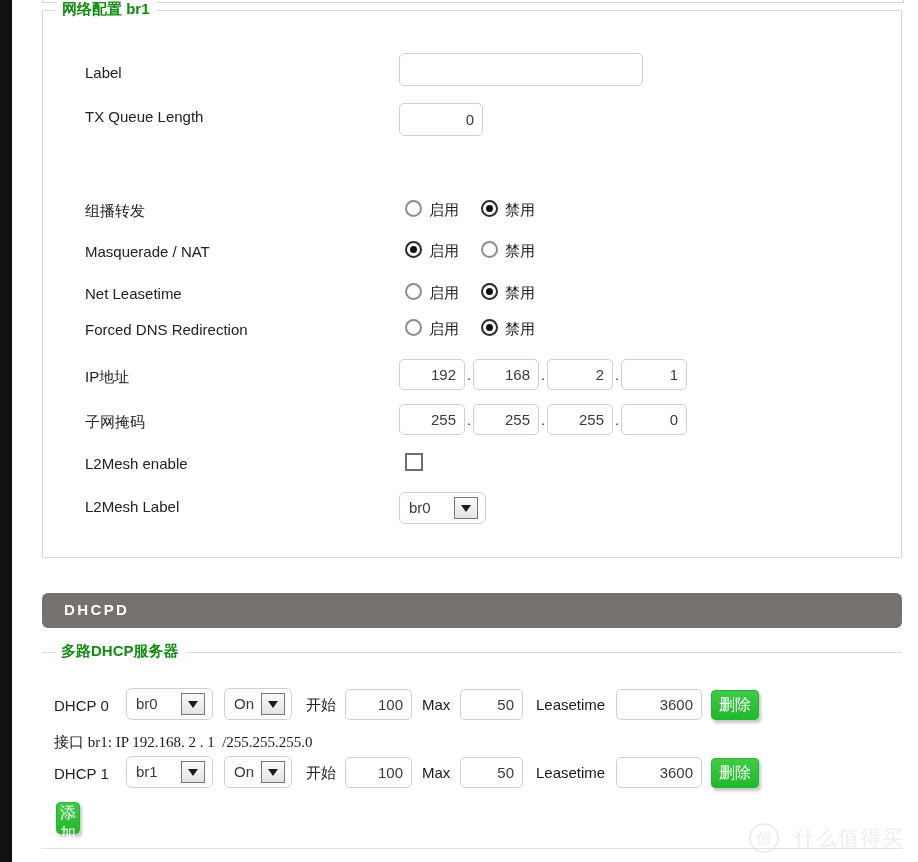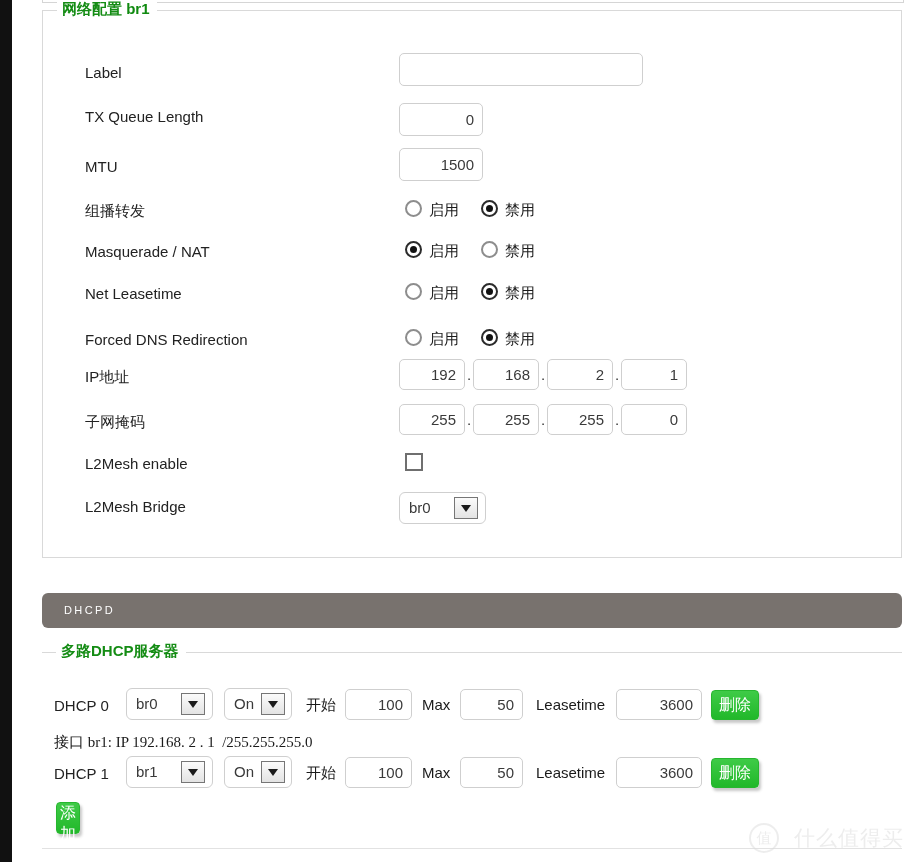--- a/index.html
+++ b/index.html
@@ -127,21 +127,21 @@
 
   
   .sectionbar{
     position:absolute;
     background:#78726e;
     border-radius:6px;
     box-sizing:border-box;
   }
   .sectionbar span{
     position:absolute;left:22px;top:0;
-    color:#ffffff;font-weight:normal;font-size:11px;
+    color:#ffffff;font-weight:bold;font-size:15px;
     letter-spacing:2.4px;line-height:34px;
   }
 
   
   .gbtn{
     position:absolute;
     box-sizing:border-box;
     background:linear-gradient(#3fcb47,#21b82a);
     border:1px solid #27b62f;
     border-radius:4px;
@@ -203,24 +203,20 @@
     <div class="row" style="top:42px;">
       <div class="rlabel" style="top:9px;">Label</div>
       <input class="inp tall" type="text" style="left: 356px; top: 0px; width: 244px;" value="">
     </div>
 
     <div class="row" style="top:92px;">
       <div class="rlabel" style="top:3px;text-align:center;">TX Queue Length</div>
       <input class="inp tall" type="text" style="left: 356px; top: 0px; width: 84px;" value="0">
     </div>
 
-    <div class="row" style="top:137px;">
-      <div class="rlabel" style="top:8px;">MTU</div>
-      <input class="inp tall" type="text" style="left: 356px; top: 0px; width: 84px;" value="1500">
-    </div>
 
     <div class="row" style="top:187px;">
       <div class="rlabel" style="top:2px;">组播转发</div>
       <div class="radio" style="left:362px;top:2px;"></div>
       <div class="rtext" style="left:386px;top:3px;">启用</div>
       <div class="radio on" style="left:438px;top:2px;"></div>
       <div class="rtext" style="left:462px;top:3px;">禁用</div>
     </div>
 
     <div class="row" style="top:228px;">
@@ -232,21 +228,21 @@
     </div>
 
     <div class="row" style="top:270px;">
       <div class="rlabel" style="top:2px;">Net Leasetime</div>
       <div class="radio" style="left:362px;top:2px;"></div>
       <div class="rtext" style="left:386px;top:3px;">启用</div>
       <div class="radio on" style="left:438px;top:2px;"></div>
       <div class="rtext" style="left:462px;top:3px;">禁用</div>
     </div>
 
-    <div class="row" style="top:316px;text-decoration:underline;">
+    <div class="row" style="top:306px;text-decoration:underline;">
       <div class="rlabel" style="top:2px;">Forced DNS Redirection</div>
       <div class="radio" style="left:362px;top:2px;"></div>
       <div class="rtext" style="left:386px;top:3px;">启用</div>
       <div class="radio on" style="left:438px;top:2px;"></div>
       <div class="rtext" style="left:462px;top:3px;">禁用</div>
     </div>
 
     <div class="row" style="top:348px;">
       <div class="rlabel" style="top:7px;">IP地址</div>
       <input class="inp" type="text" style="left: 356px; top: 0px; width: 66px;" value="192">
@@ -268,21 +264,21 @@
       <div class="dot" style="left:572px;top:0;">.</div>
       <input class="inp" type="text" style="left: 578px; top: 0px; width: 66px;" value="0">
     </div>
 
     <div class="row" style="top:442px;">
       <div class="rlabel" style="top:0px;">L2Mesh enable</div>
       <div class="cbox" style="left:362px;top:0px;"></div>
     </div>
 
     <div class="row" style="top:481px;">
-      <div class="rlabel" style="top:4px;">L2Mesh Bridge</div>
+      <div class="rlabel" style="top:4px;">L2Mesh Label</div>
       <div class="sel" style="left:356px;top:0;width:87px;">
         <div class="selval">br0</div>
         <div class="arrowbox" style="left:54px;"></div>
       </div>
     </div>
   </div>
 
   <div class="sectionbar" style="left:30px;top:593px;width:860px;height:35px;">
     <span>DHCPD</span>
   </div>

